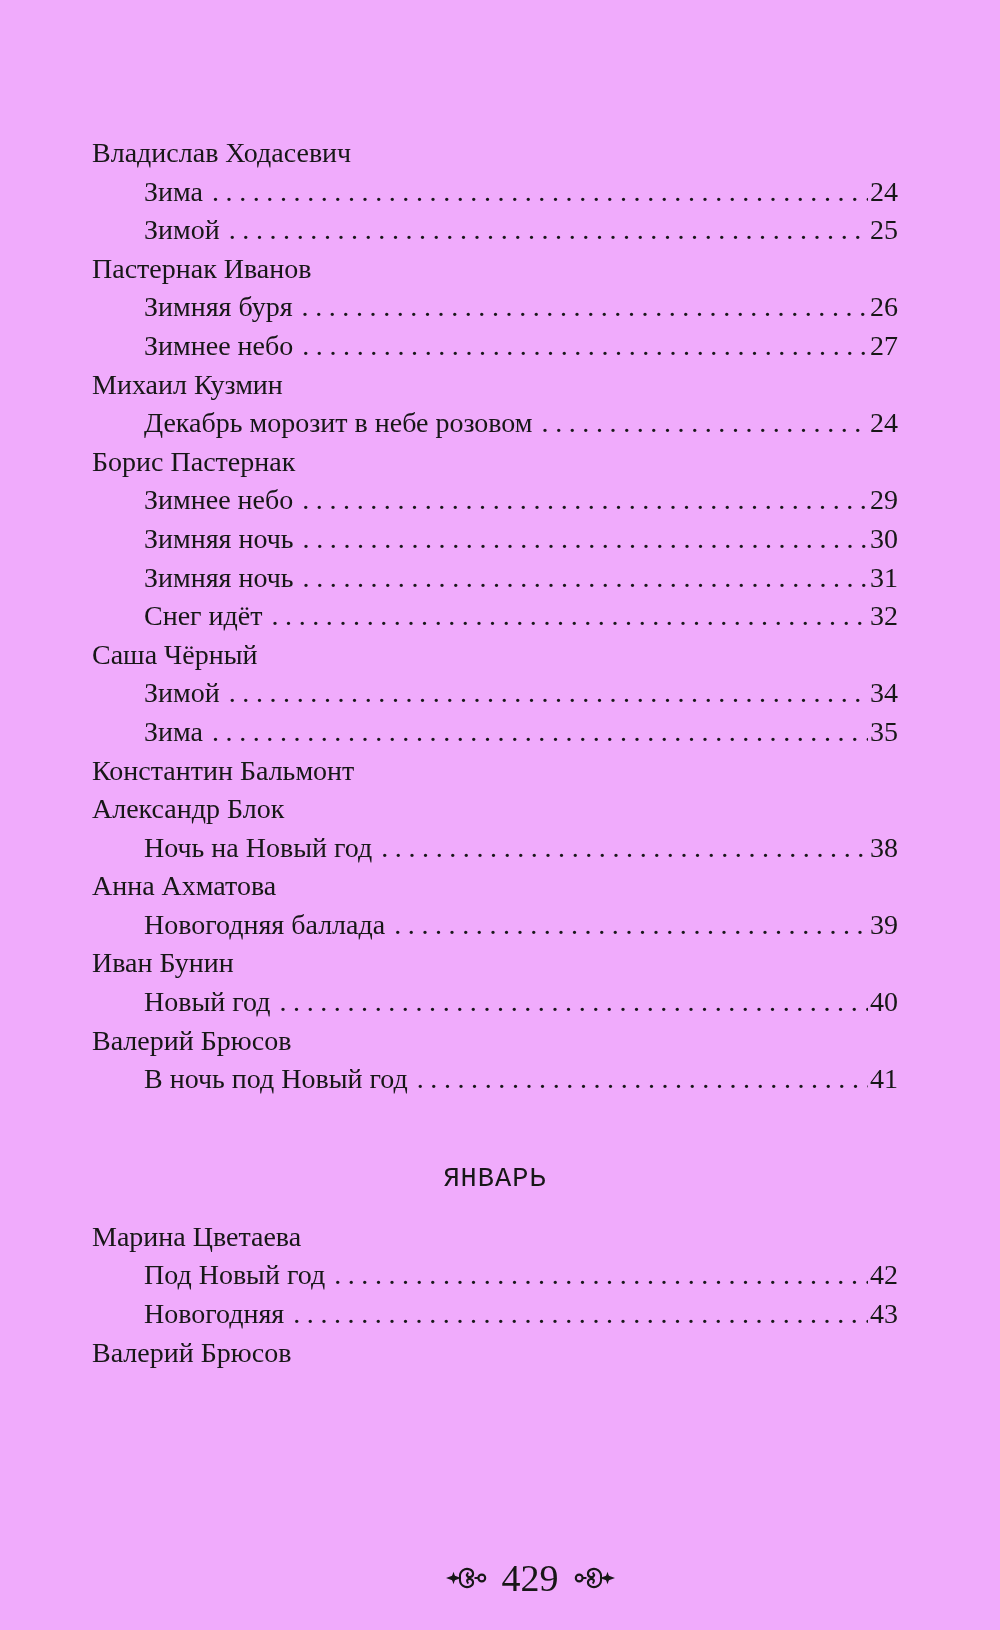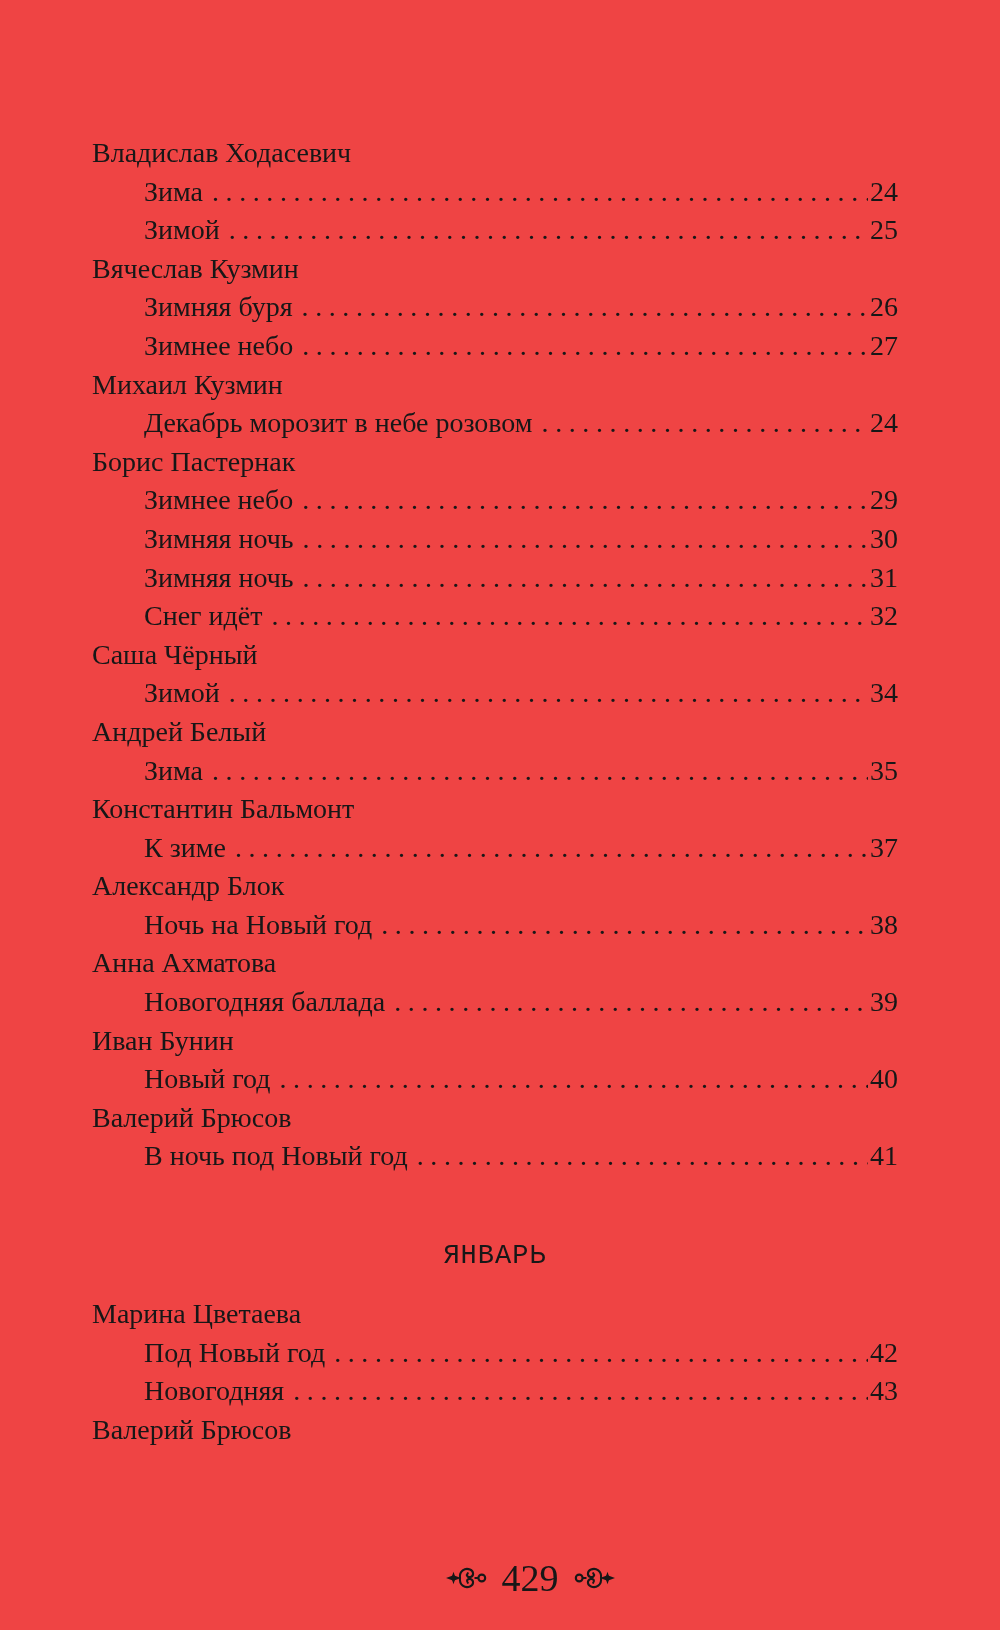--- a/index.html
+++ b/index.html
@@ -1,19 +1,19 @@
 <!DOCTYPE html>
 <html><head>
 <meta charset="utf-8">
 <style>
   html,body{margin:0;padding:0;background:#e8e8e8;}
   .page{
     position:relative;
     width:1000px;height:1630px;
-    background:#ef4444;
+    background:#f0abfc;
     color:#171717;
     font-family:"Liberation Serif","DejaVu Serif",serif;
     overflow:hidden;
     margin:0 auto;
   }
   .toc{
     position:absolute;
     left:92px;top:134px;
     width:806px;
   }
@@ -72,21 +72,21 @@
           <span class="t-label">Зима</span>
           <span class="leader"></span>
           <span class="pageno">24</span>
         </div>
         <div class="row poem">
           <span class="t-label">Зимой</span>
           <span class="leader"></span>
           <span class="pageno">25</span>
         </div>
         <div class="row author">
-          <span class="t-label">Вячеслав Кузмин</span>
+          <span class="t-label">Пастернак Иванов</span>
         </div>
         <div class="row poem">
           <span class="t-label">Зимняя буря</span>
           <span class="leader"></span>
           <span class="pageno">26</span>
         </div>
         <div class="row poem">
           <span class="t-label">Зимнее небо</span>
           <span class="leader"></span>
           <span class="pageno">27</span>
@@ -123,35 +123,27 @@
           <span class="pageno">32</span>
         </div>
         <div class="row author">
           <span class="t-label">Саша Чёрный</span>
         </div>
         <div class="row poem">
           <span class="t-label">Зимой</span>
           <span class="leader"></span>
           <span class="pageno">34</span>
         </div>
-        <div class="row author">
-          <span class="t-label">Андрей Белый</span>
-        </div>
         <div class="row poem">
           <span class="t-label">Зима</span>
           <span class="leader"></span>
           <span class="pageno">35</span>
         </div>
         <div class="row author">
           <span class="t-label">Константин Бальмонт</span>
-        </div>
-        <div class="row poem">
-          <span class="t-label">К зиме</span>
-          <span class="leader"></span>
-          <span class="pageno">37</span>
         </div>
         <div class="row author">
           <span class="t-label">Александр Блок</span>
         </div>
         <div class="row poem">
           <span class="t-label">Ночь на Новый год</span>
           <span class="leader"></span>
           <span class="pageno">38</span>
         </div>
         <div class="row author">

